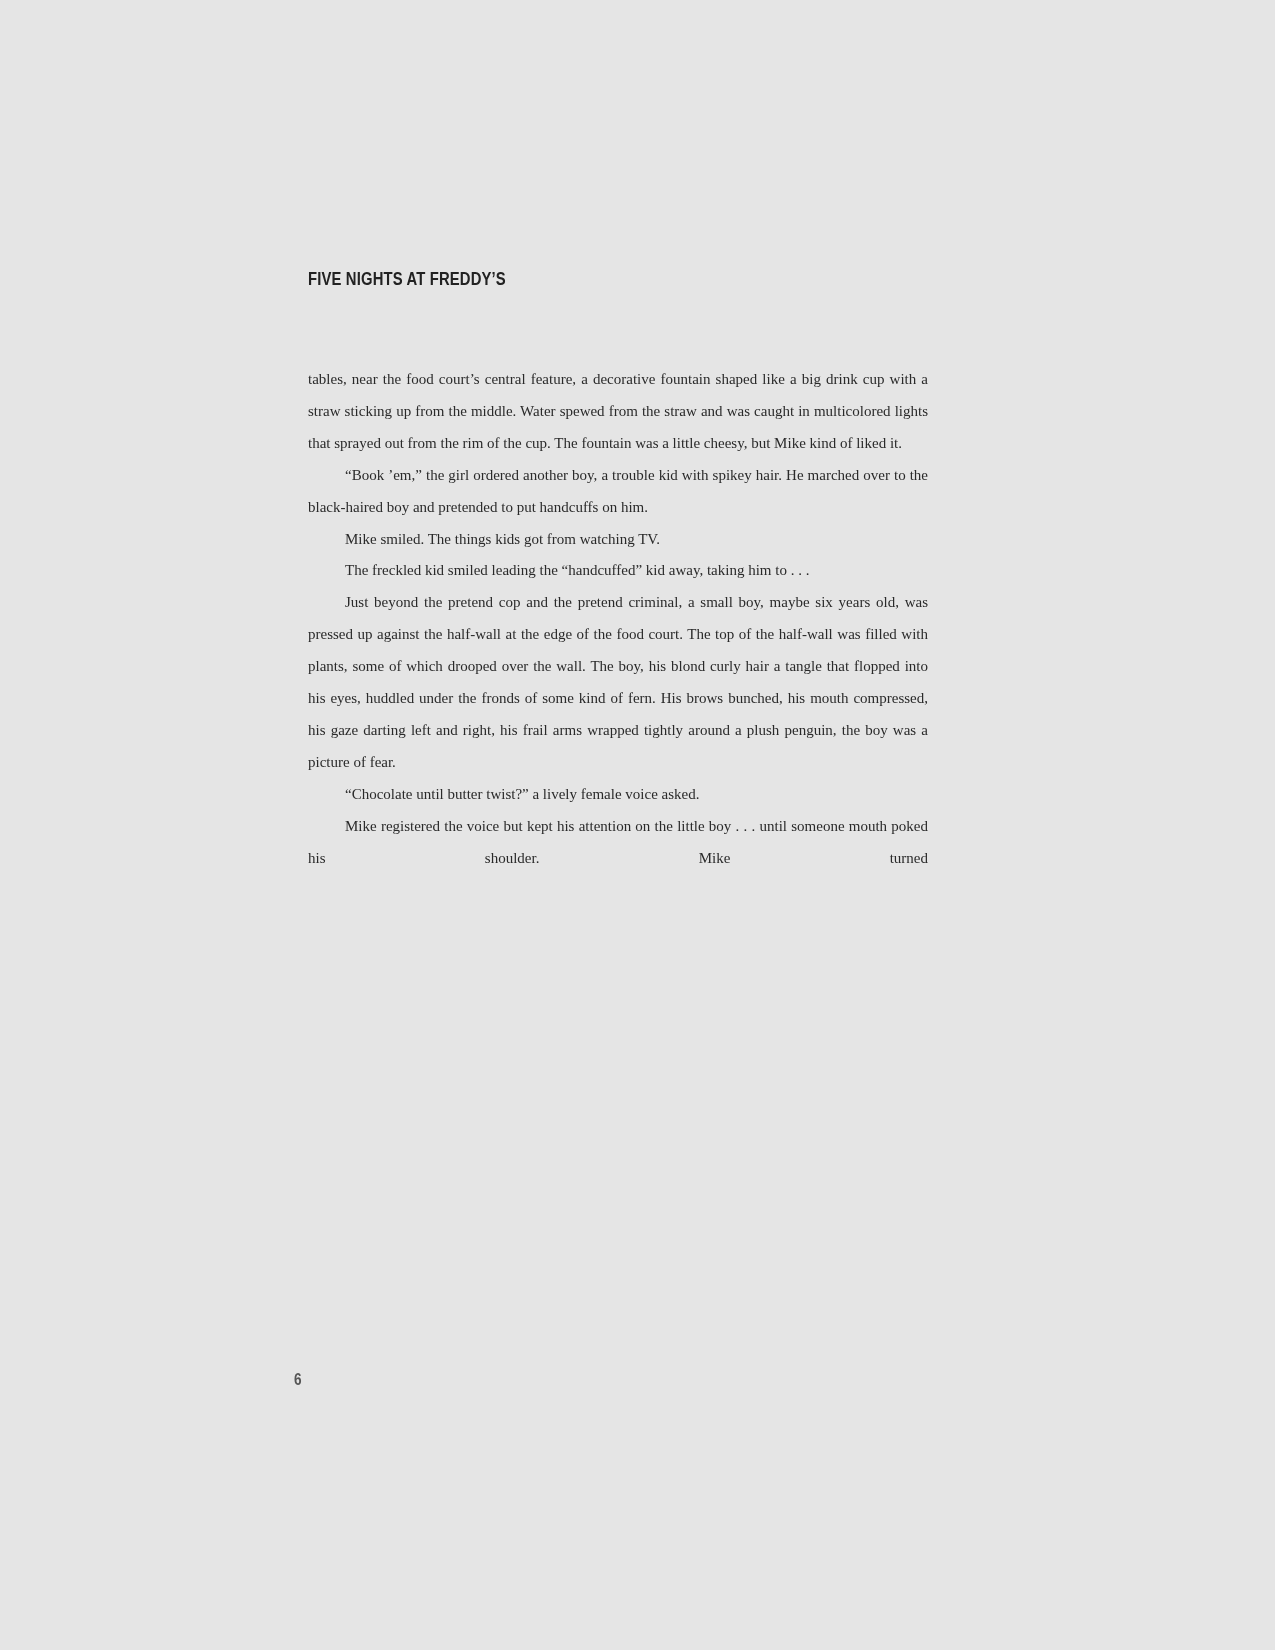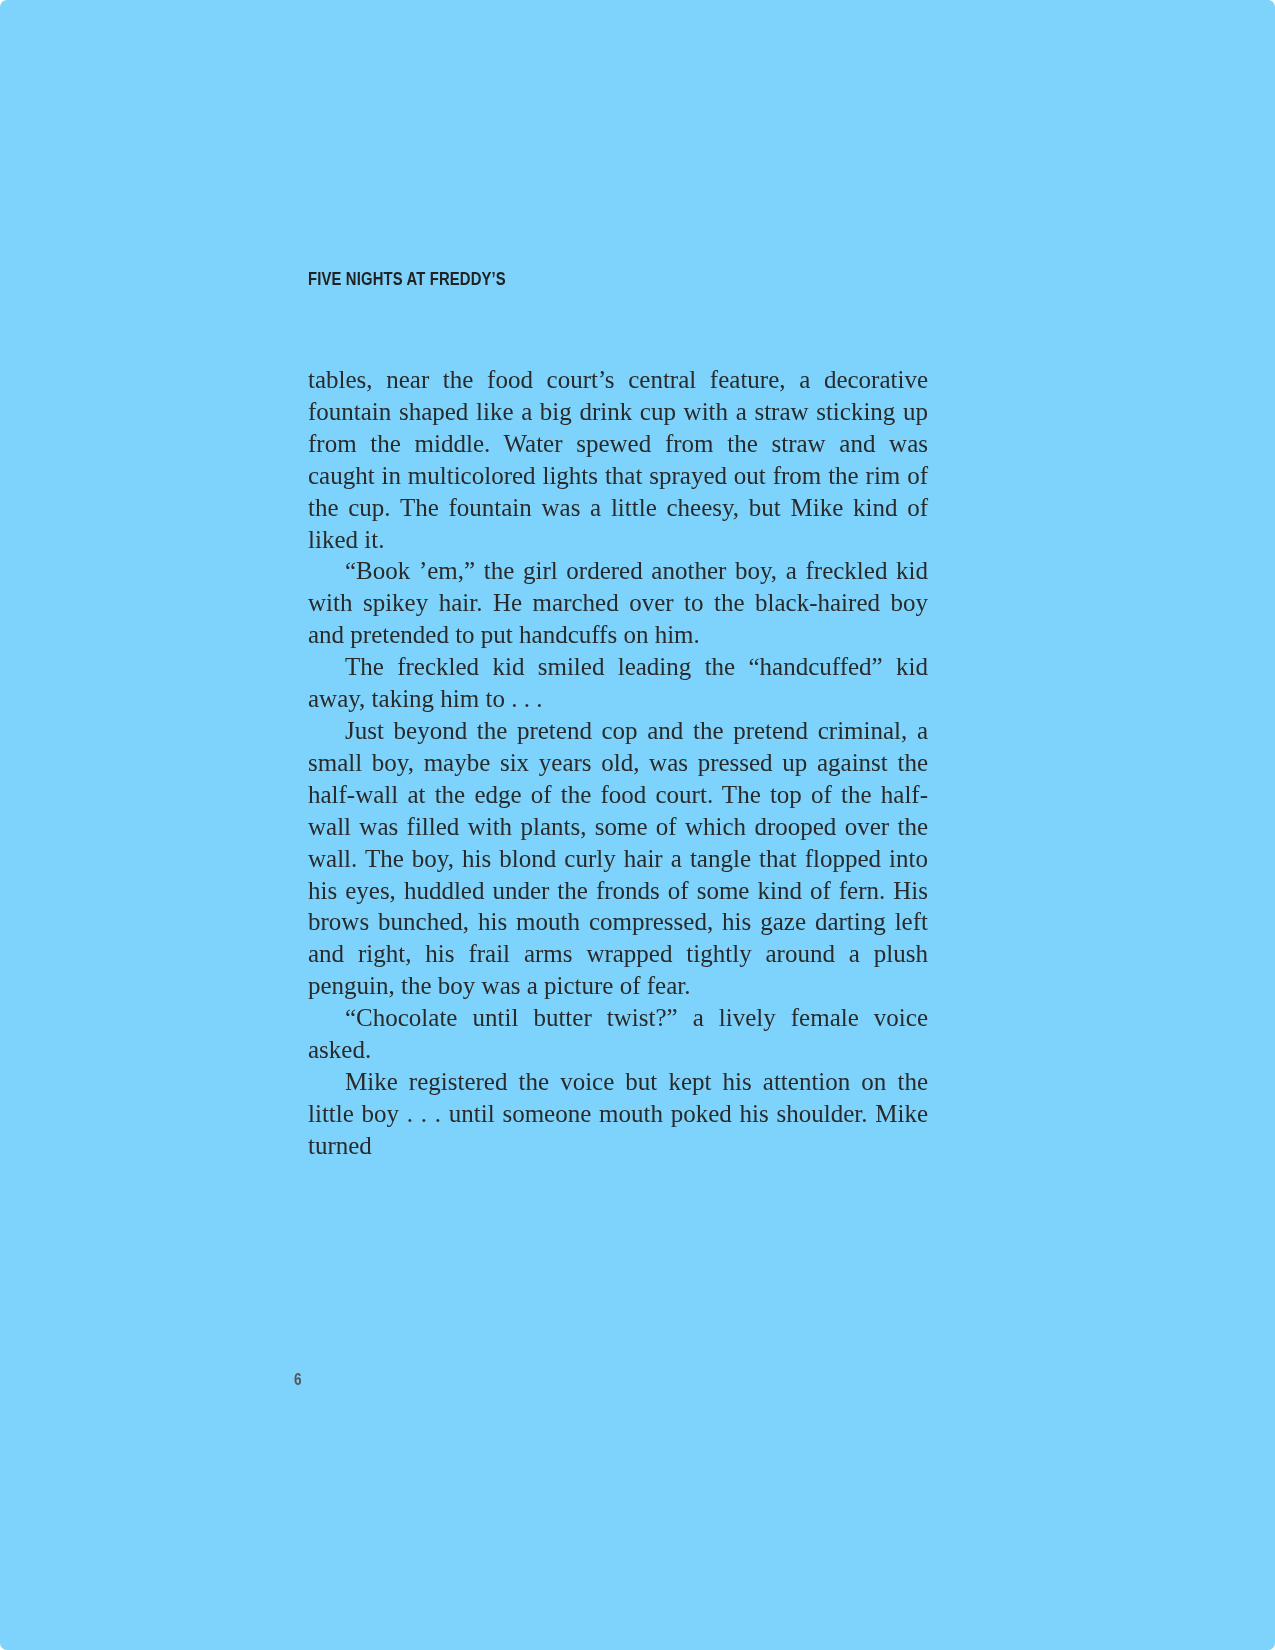--- a/index.html
+++ b/index.html
@@ -1,47 +1,48 @@
 <!DOCTYPE html>
 <html><head>
 <meta charset="utf-8">
 <style>
   html, body { margin: 0; padding: 0; background: #ffffff; }
   body { width: 1275px; height: 1650px; position: relative; overflow: hidden; }
-  .page { position: absolute; left: 0; top: 0; width: 1275px; height: 1650px; background: #7dd3fc; border-radius: 7px; }
+  .page { position: absolute; left: 0; top: 0; width: 1275px; height: 1650px; background: #e5e5e5; }
   .running-head {
     position: absolute; left: 308px; top: 268px;
     font-family: "Liberation Sans", sans-serif;
     font-weight: bold; font-size: 19px; letter-spacing: 0.2px;
     color: #222; transform: scaleX(0.78); transform-origin: left top;
     white-space: nowrap;
   }
   .body-text {
     position: absolute; left: 308px; top: 364px; width: 620px;
     font-family: "Liberation Serif", serif;
-    font-size: 25px; line-height: 31.9px; color: #2a2a2a;
+    font-size: 15px; line-height: 31.9px; color: #2a2a2a;
   }
   .body-text p { margin: 0; text-align: justify; text-align-last: left; }
   .body-text p.indent { text-indent: 37px; }
   .body-text p.full-last { text-align-last: justify; }
   .folio {
     position: absolute; left: 294px; top: 1370px;
     font-family: "Liberation Sans", sans-serif; font-weight: bold;
     font-size: 17px; color: #555; transform: scaleX(0.8); transform-origin: left top;
   }
 </style>
 </head>
 <body>
 
 <div class="page">
   <div class="running-head">FIVE NIGHTS AT FREDDY’S</div>
 
   <div class="body-text">
     <p>tables, near the food court’s central feature, a decorative fountain shaped like a big drink cup with a straw sticking up from the mid­dle. Water spewed from the straw and was caught in multicolored lights that sprayed out from the rim of the cup. The fountain was a little cheesy, but Mike kind of liked it.</p>
-    <p class="indent">“Book ’em,” the girl ordered another boy, a freckled kid with spikey hair. He marched over to the black-haired boy and pretended to put handcuffs on him.</p>
+    <p class="indent">“Book ’em,” the girl ordered another boy, a trouble kid with spikey hair. He marched over to the black-haired boy and pretended to put handcuffs on him.</p>
+    <p class="indent">Mike smiled. The things kids got from watching TV.</p>
     <p class="indent">The freckled kid smiled leading the “handcuffed” kid away, taking him to . . .</p>
     <p class="indent">Just beyond the pretend cop and the pretend criminal, a small boy, maybe six years old, was pressed up against the half-wall at the edge of the food court. The top of the half-wall was filled with plants, some of which drooped over the wall. The boy, his blond curly hair a tangle that flopped into his eyes, huddled under the fronds of some kind of fern. His brows bunched, his mouth compressed, his gaze darting left and right, his frail arms wrapped tightly around a plush penguin, the boy was a picture of fear.</p>
     <p class="indent">“Chocolate until butter twist?” a lively female voice asked.</p>
     <p class="indent full-last">Mike registered the voice but kept his attention on the little boy . . . until someone mouth poked his shoulder. Mike turned</p>
   </div>
 
   <div class="folio">6</div>
 </div>
 
 </body></html>

